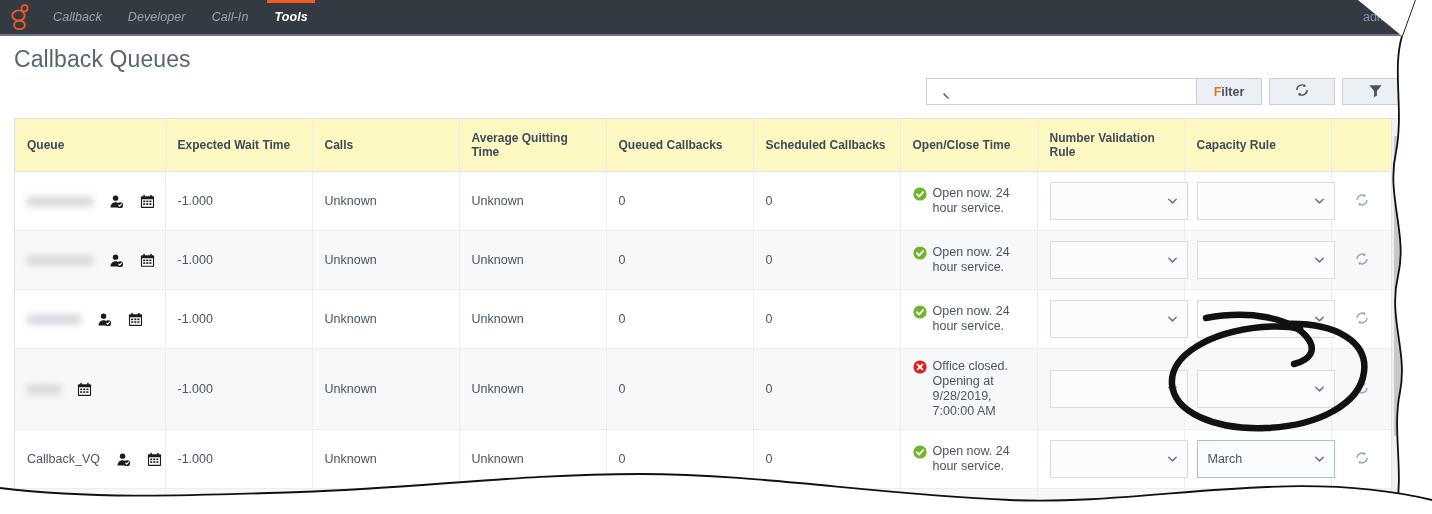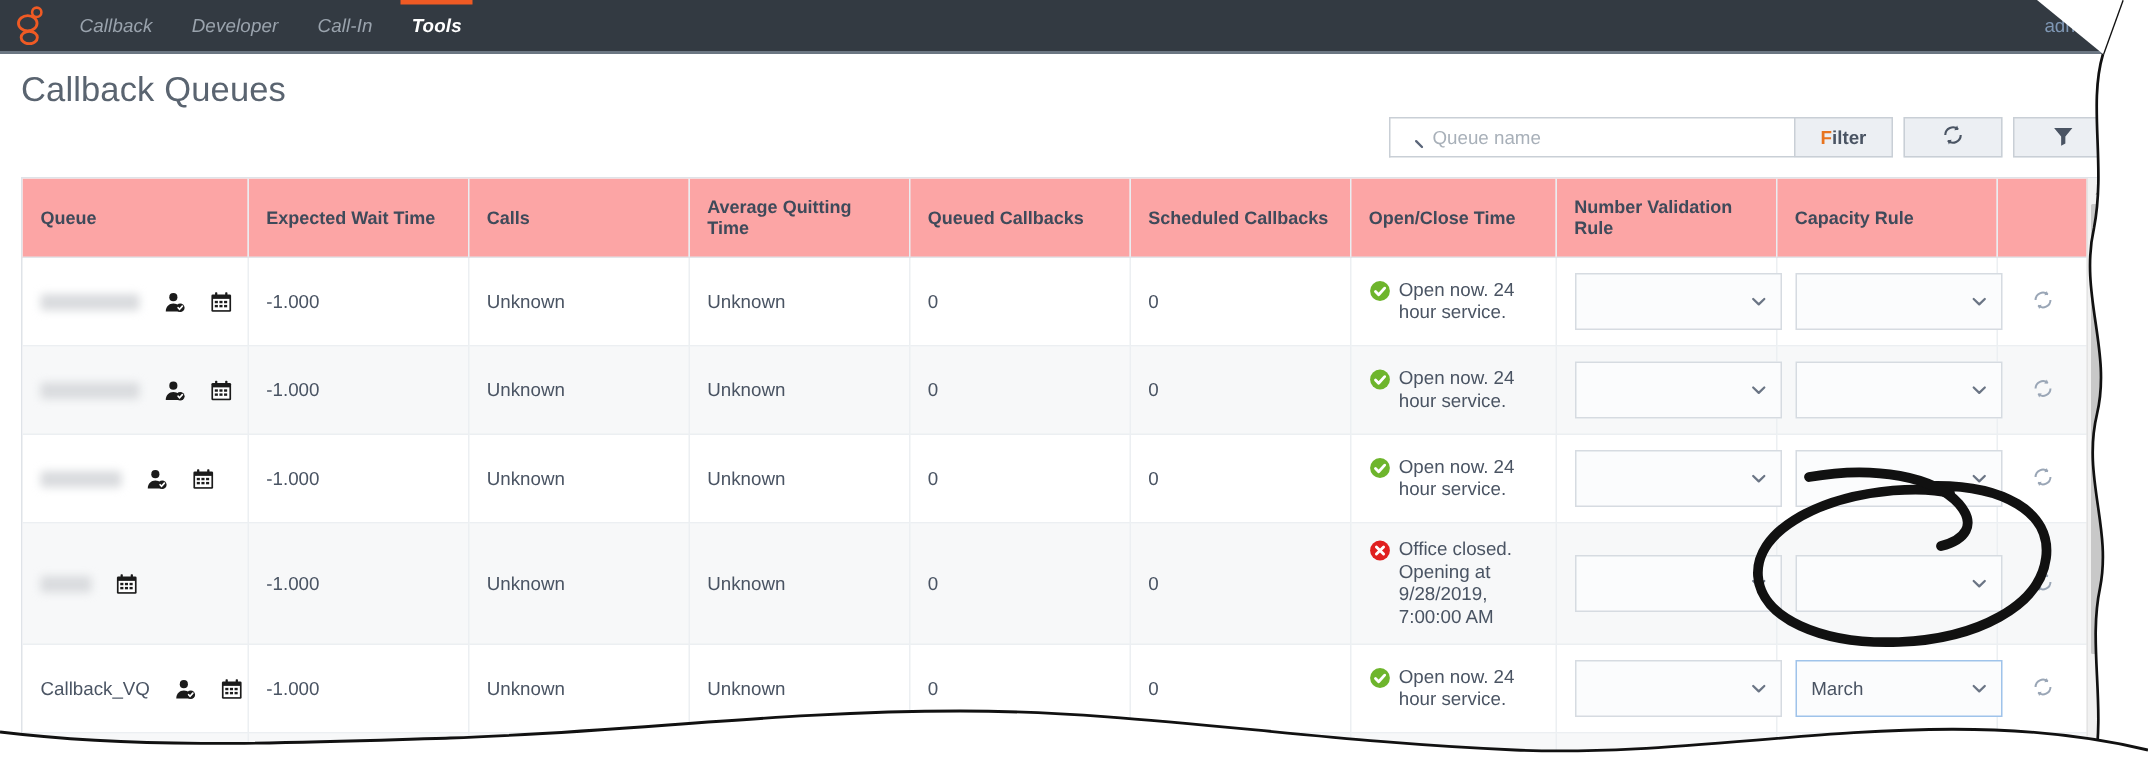--- a/index.html
+++ b/index.html
@@ -90,21 +90,21 @@
     position:absolute; left:14px; top:82px;
     width: 1394px; height: 392px;
     border:1px solid #dfe3e8; border-bottom:none;
     background:#fff; overflow:hidden;
   }
   table { border-collapse:collapse; width:1377px; table-layout:fixed; }
   th {
     font-size:12px; font-weight:bold; color:#3f4a5a;
     text-align:left; padding:12px 10px 12px 12px;
     border-bottom:1px solid #e2e6ea; border-right:1px solid #e9edf1;
-    background:#fca5a5; vertical-align:middle;
+    background:#fef9c3; vertical-align:middle;
   }
   td {
     font-size:12.5px; color:#4a5463;
     padding:10px 10px 10px 12px;
     border-bottom:1px solid #eceff2; border-right:1px solid #eceff2;
     vertical-align:middle; height:49px;
   }
   tr.alt td { background:#f7f8f9; }
   th.last-col, td.last-col { border-right:none; }
 
@@ -196,21 +196,20 @@
     <div class="page-title">Callback Queues</div>
 
     <div class="toolbar">
       <div class="search-wrap">
         <span class="search-icon">
           <svg width="14" height="14" viewBox="0 0 14 14">
             <circle cx="5.8" cy="5.8" r="4.3" fill="none" stroke="#5b6personal" stroke-width="1.5"></circle>
             <line x1="9.1" y1="9.1" x2="13" y2="13" stroke="#5b667a" stroke-width="1.6" stroke-linecap="round"></line>
           </svg>
         </span>
-        <input class="search-input" type="text" placeholder="Queue name" style="">
       </div>
       <div class="btn btn-filter">
         <span class="f-letter">F</span>
           <span>ilter</span>
       </div>
       <div class="btn btn-icon">
         <span>
           <svg width="16" height="16" viewBox="0 0 18 18">
             <path d="M3.2 9a5.8 5.8 0 0 1 9.6-4.3" fill="none" stroke="#4a5463" stroke-width="1.6"></path>
             <path d="M14.8 9a5.8 5.8 0 0 1-9.6 4.3" fill="none" stroke="#4a5463" stroke-width="1.6"></path>

